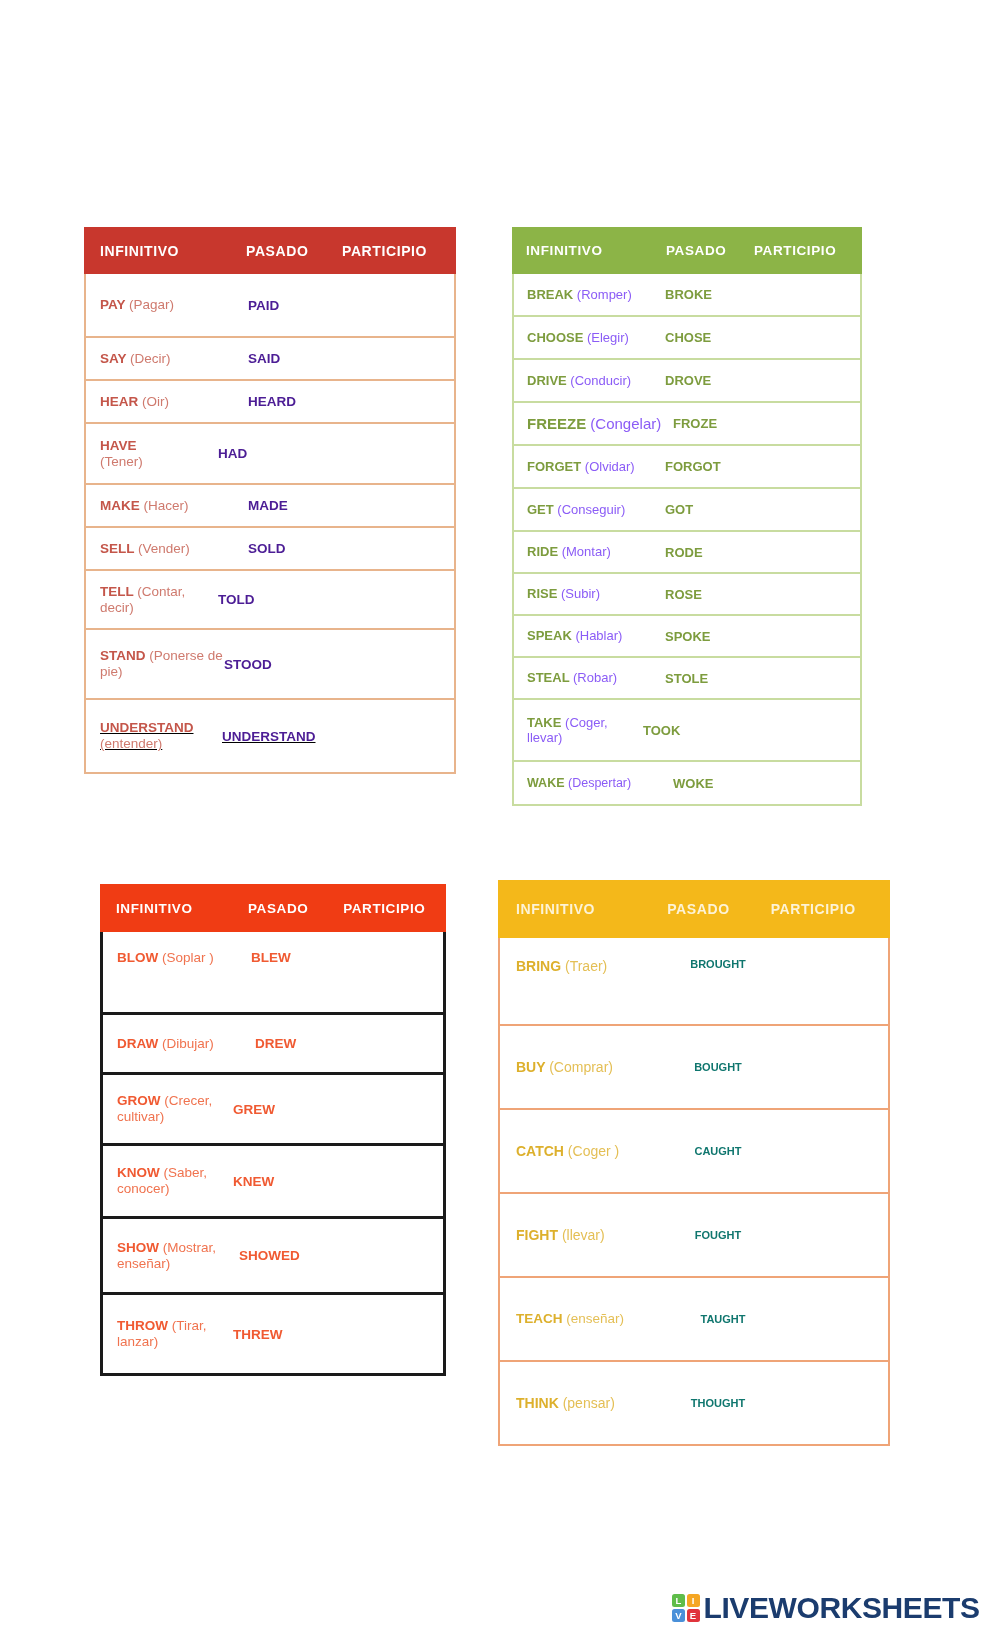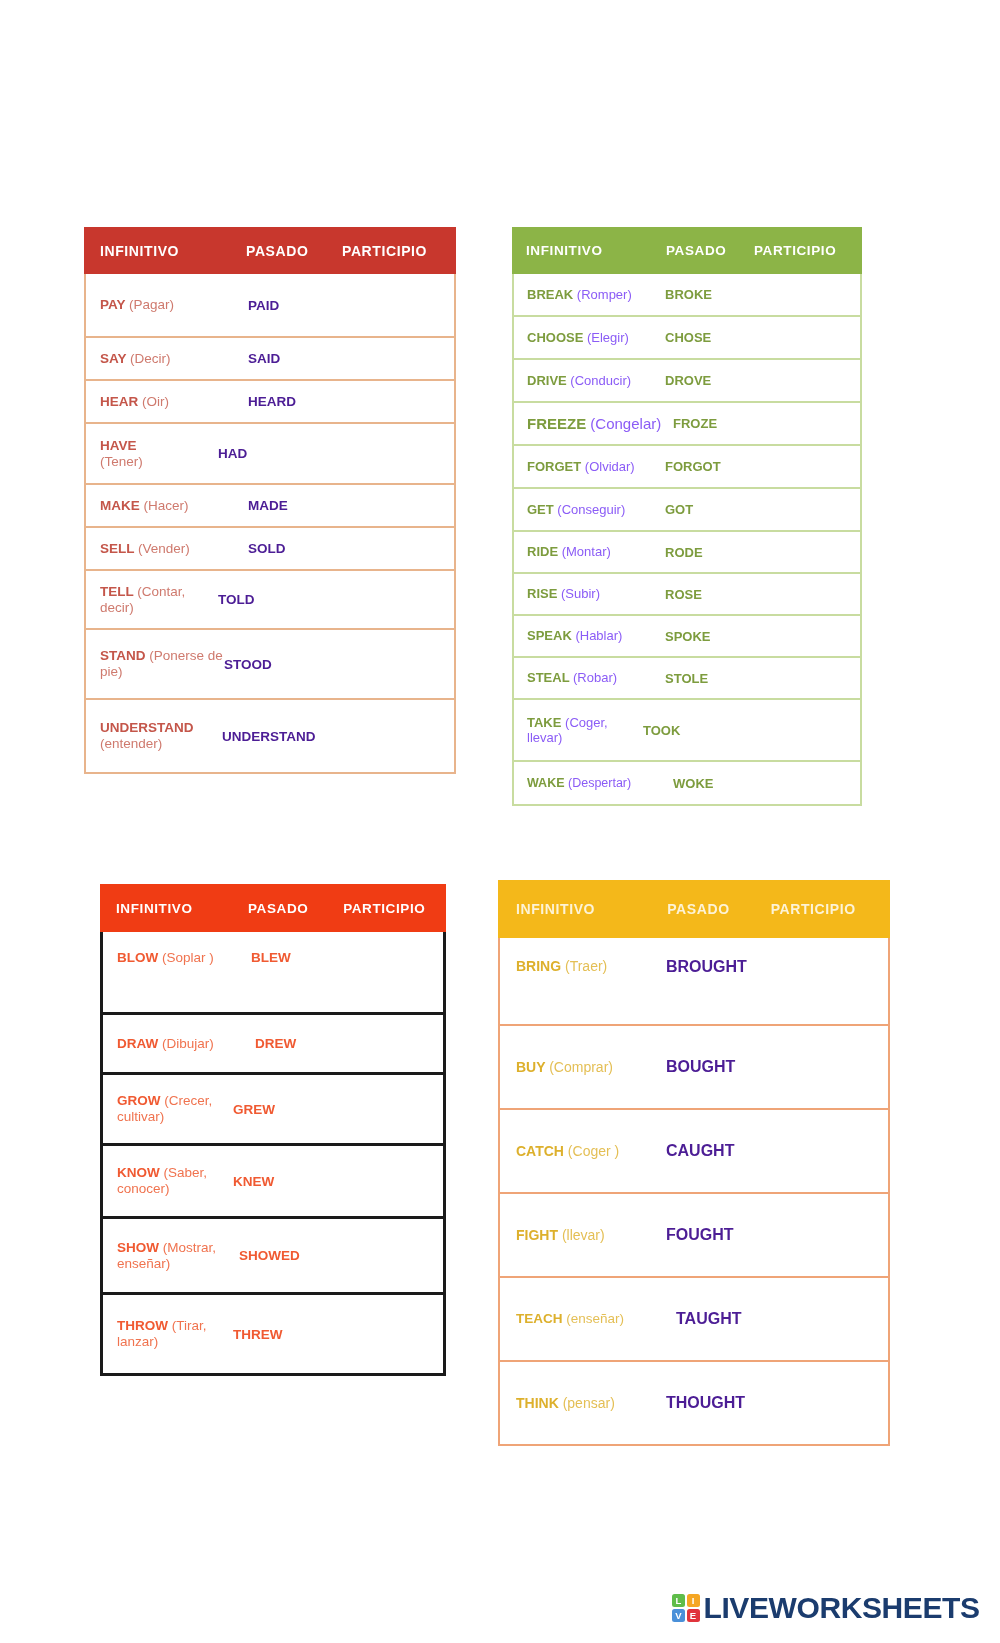--- a/index.html
+++ b/index.html
@@ -76,21 +76,21 @@
   #table-pay .thead {
     background: #c8372d;
     height: 47px;
     padding-left: 16px;
   }
   #table-pay .thead .th:nth-child(1) { width: 146px; font-size: 14px; }
   #table-pay .thead .th:nth-child(2) { width: 96px;  font-size: 14px; }
   #table-pay .thead .th:nth-child(3) { width: 110px; font-size: 14px; }
   #table-pay .tbody { border: 2px solid #e8b48c; border-top: none; }
   #table-pay .trow { border-bottom: 2px solid #e8b48c; padding-left: 14px; }
-  #table-pay .trow:last-child { border-bottom: none; }
+  #table-pay .trow:last-child { border-bottom: none; text-decoration: underline; }
   #table-pay .c-inf { width: 148px; font-size: 13.5px; color: #c4564a; }
   #table-pay .c-inf .tr-es { color: #cf7a6e; }
   #table-pay .c-pas { width: 96px; font-size: 13.5px; color: #4c1d95; }
   #table-pay .c-par { flex: 1; }
 
   
   #table-break {
     left: 512px;
     top: 227px;
     width: 350px;
@@ -145,21 +145,21 @@
     padding-left: 18px;
   }
   #table-bring .thead .th:nth-child(1) { width: 152px; font-size: 14px; color: #fdf3d6; }
   #table-bring .thead .th:nth-child(2) { width: 104px; font-size: 14px; color: #fdf3d6; }
   #table-bring .thead .th:nth-child(3) { width: 120px; font-size: 14px; color: #fdf3d6; }
   #table-bring .tbody { border: 2px solid #efa477; border-top: none; }
   #table-bring .trow { border-bottom: 2px solid #efa477; padding-left: 16px; }
   #table-bring .trow:last-child { border-bottom: none; }
   #table-bring .c-inf { width: 150px; font-size: 14px; color: #ddb02c; }
   #table-bring .c-inf .tr-es { color: #e4bf55; }
-  #table-bring .c-pas { width: 104px; font-size: 16px; color: #4c1d95; }
+  #table-bring .c-pas { width: 104px; font-size: 11px; color: #0f766e; text-align: center; }
   #table-bring .c-par { flex: 1; }
 
   
   #footer-logo {
     position: absolute;
     left: 672px;
     top: 1591px;
     display: flex;
     align-items: center;
     height: 34px;

